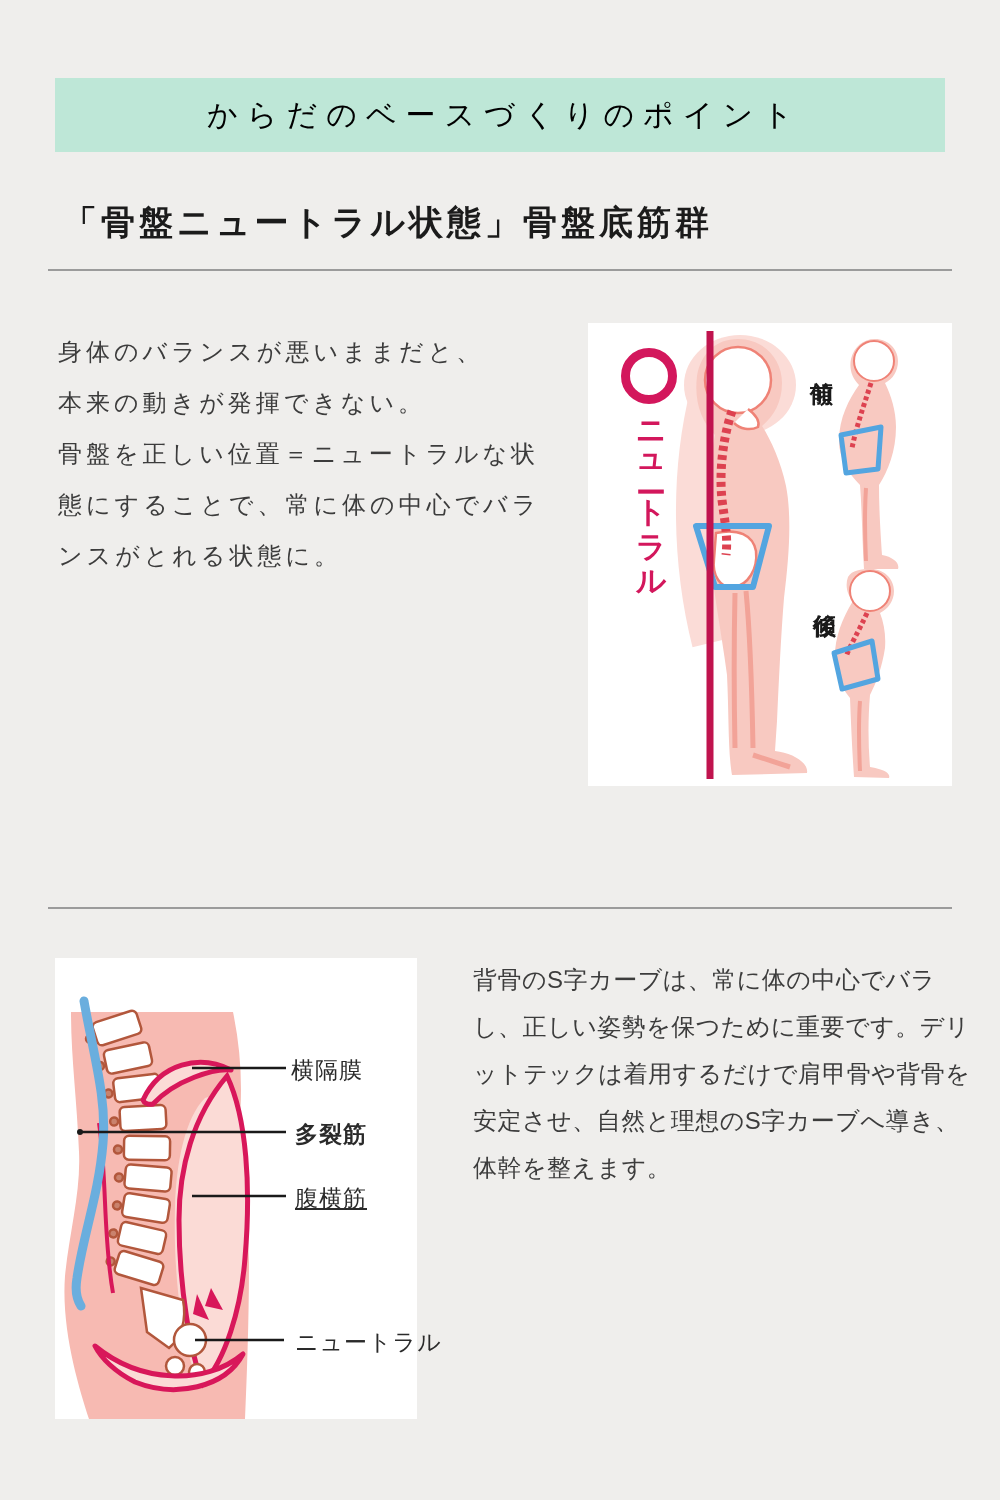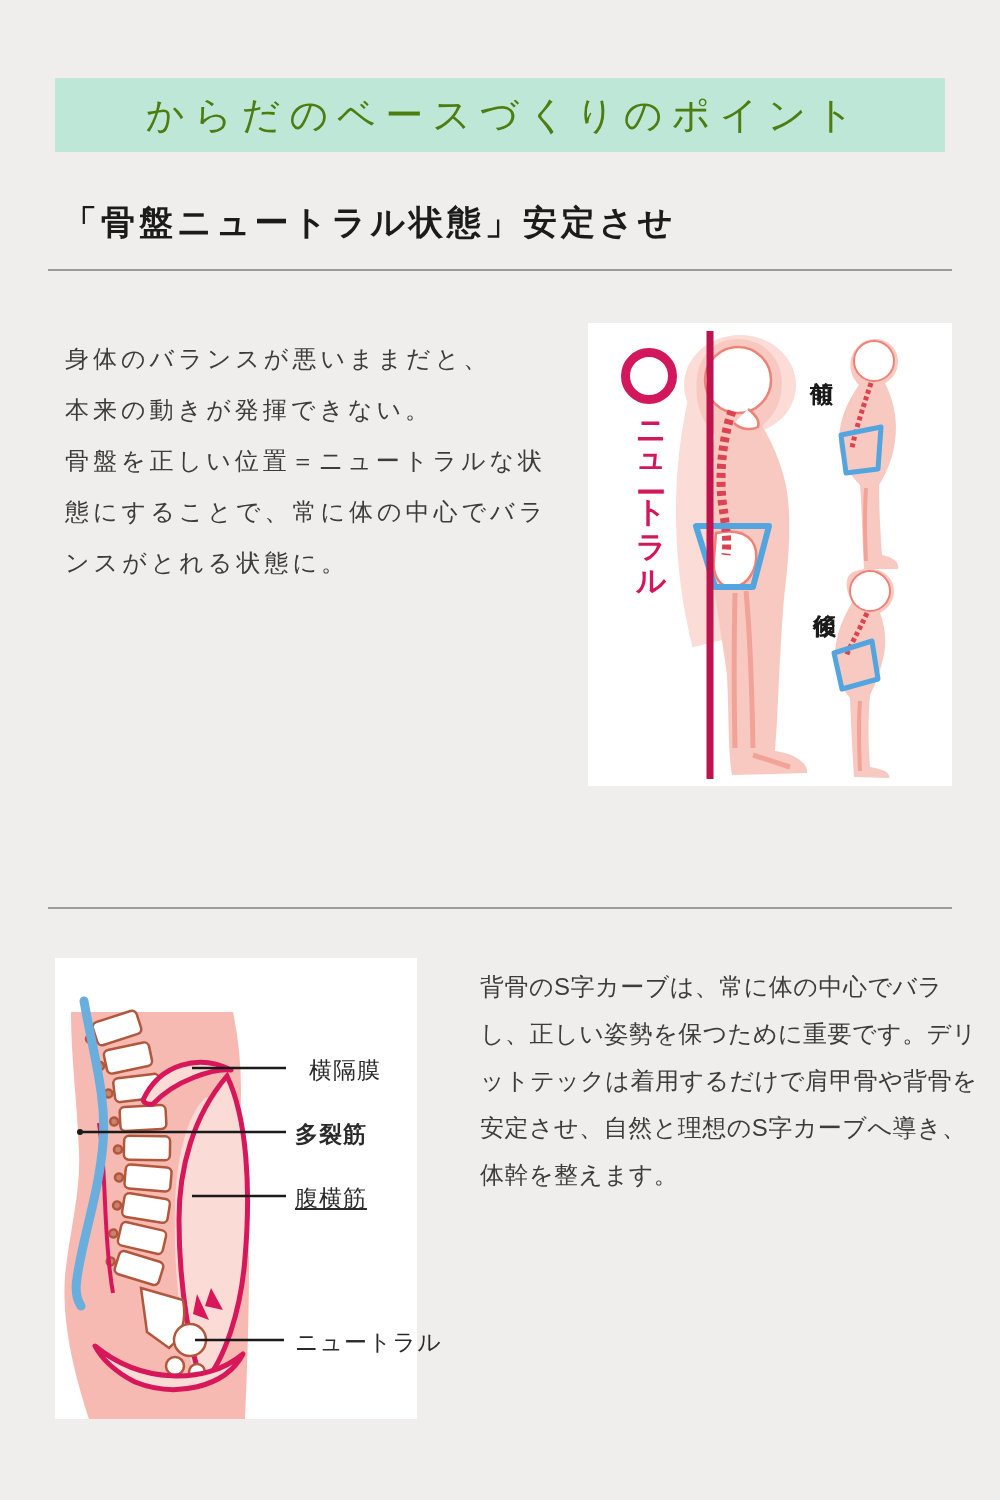--- a/index.html
+++ b/index.html
@@ -13,38 +13,38 @@
     margin:0 auto;
     background:#efeeec;
     overflow:hidden;
   }
   .banner{
     position:absolute;left:55px;top:78px;width:890px;height:74px;
     background:#bee7d7;
     display:flex;align-items:center;justify-content:center;
   }
   .banner span{
-    font-size:38px;color:#4d7c0f;letter-spacing:9px;
+    font-size:30px;color:#000000;letter-spacing:9px;
     text-indent:9px;font-weight:500;
   }
   .heading{
     position:absolute;margin:0;
     font-size:34px;font-weight:bold;color:#1b1b1b;letter-spacing:4px;
     white-space:nowrap;
   }
   .h1{left:63px;top:200px;}
   .h2{left:48px;top:838px;}
   .rule{
     position:absolute;left:48px;width:904px;height:2px;border:0;margin:0;
     background:#9b9b9b;
   }
   .r1{top:269px;}
   .r2{top:907px;}
   .body-text{
-    position:absolute;margin:15px;
+    position:absolute;margin:8px;
     font-size:24px;color:#3c3c3c;white-space:pre-line;
   }
   .p1{left:50px;top:318px;line-height:51px;letter-spacing:4px;width:540px;}
   .p2{left:465px;top:948px;line-height:47px;letter-spacing:0.5px;width:500px;}
   .card{position:absolute;background:#ffffff;}
   .card1{left:588px;top:323px;width:364px;height:463px;}
   .card2{left:55px;top:958px;width:362px;height:461px;}
   .card svg{position:absolute;left:0;top:0;}
   .ring{
     position:absolute;left:33px;top:25px;width:38px;height:38px;
@@ -61,35 +61,35 @@
   }
   .tilt-label{
     font-size:23px;font-weight:bold;color:#1a1a1a;letter-spacing:2px;
   }
   .front{left:219px;top:40px;}
   .back{left:222px;top:272px;}
   .anatomy-label{
     position:absolute;font-size:23px;color:#2a2a2a;letter-spacing:1px;
     white-space:nowrap;
   }
-  .al0{left:254px;top:97px;}
+  .al0{left:236px;top:97px;}
   .al1{left:240px;top:161px;font-weight:bold;}
   .al2{left:240px;top:225px;text-decoration:underline;}
   .al3{left:240px;top:369px;}
 </style>
 </head>
 <body>
 
 <div class="page">
 
   <div class="banner">
     <span>からだのベースづくりのポイント</span>
   </div>
 
-  <h2 class="heading h1">「骨盤ニュートラル状態」安定させ</h2>
+  <h2 class="heading h1">「骨盤ニュートラル状態」骨盤底筋群</h2>
   <hr class="rule r1">
   <p class="body-text p1">身体のバランスが悪いままだと、
 本来の動きが発揮できない。
 骨盤を正しい位置＝ニュートラルな状
 態にすることで、常に体の中心でバラ
 ンスがとれる状態に。</p>
 
   <div class="card card1">
     <svg width="364" height="463" viewBox="0 0 364 463">
 

